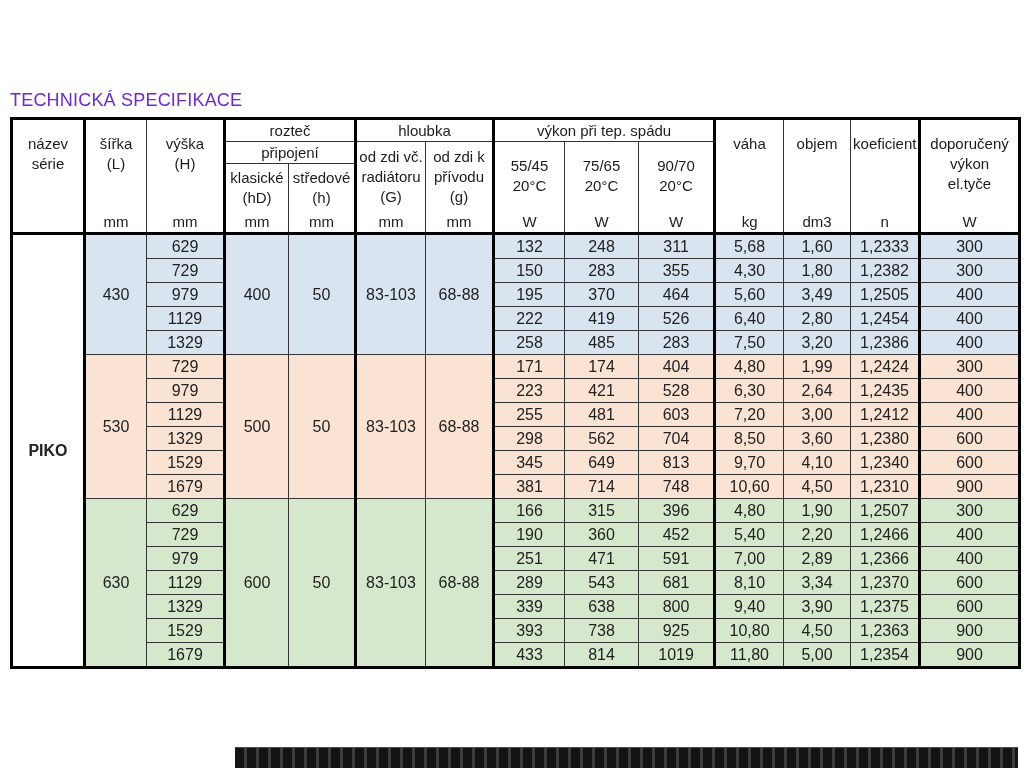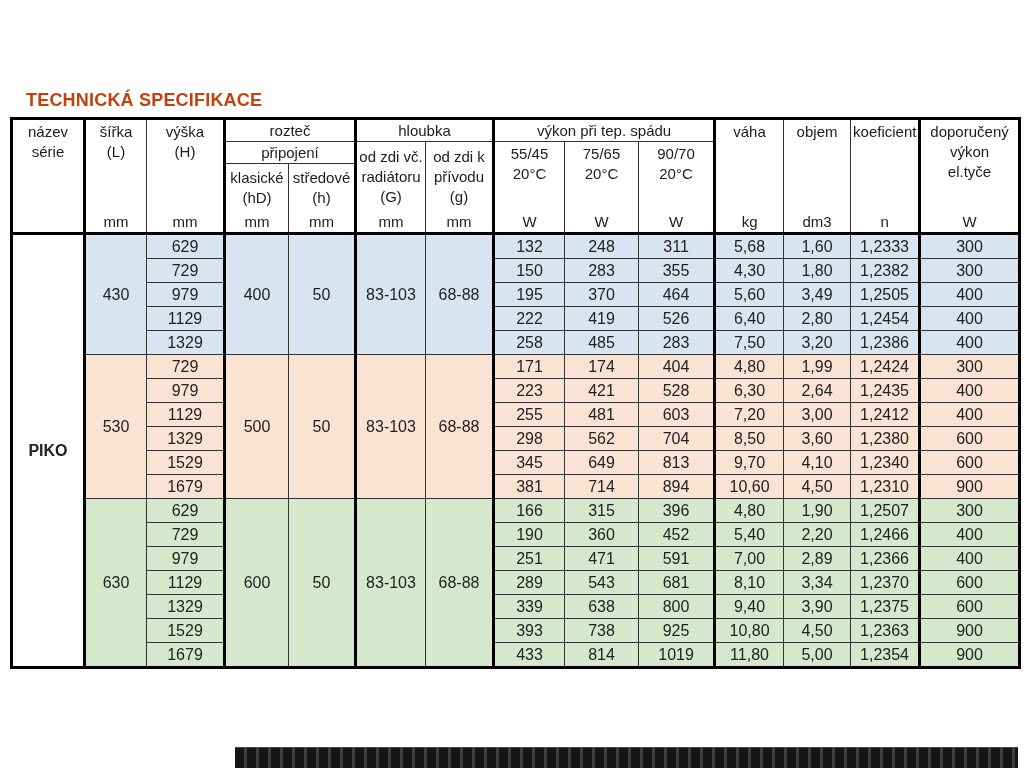--- a/index.html
+++ b/index.html
@@ -1,28 +1,28 @@
 <!DOCTYPE html>
 <html style="--g0: #d9e4f1; --g1: #fbe3d4; --g2: #d5e8cc;"><head>
 <meta charset="utf-8">
 <style>
   html,body{margin:0;padding:0;background:#ffffff;}
   .page{position:relative;width:1024px;height:768px;background:#ffffff;overflow:hidden;
         font-family:"Liberation Sans", sans-serif;color:#1c1c1c;}
-  .title{position:absolute;left:10px;top:90px;font-size:18px;font-weight:bold;
-         letter-spacing:0.2px;color:#c2410c;margin-left:16px;}
+  .title{position:absolute;left:10px;top:90px;font-size:18px;font-weight:normal;
+         letter-spacing:0.2px;color:#6d28d9;}
   table.spec{position:absolute;left:10px;top:117px;width:1008px;border-collapse:collapse;
              table-layout:fixed;border:3px solid #000;}
   th,td{border:1px solid #333;padding:0 2px;text-align:center;vertical-align:middle;
         font-size:15px;font-weight:normal;line-height:20px;overflow:hidden;}
   thead th{white-space:pre-line;background:#ffffff;}
   thead tr.hr1{height:23px;} thead tr.hr2{height:22px;} thead tr.hr3{height:24px;}
   thead tr.hr4{height:24px;} thead tr.hr5{height:22px;}
   tbody td{height:23px;font-size:16px;color:#222;}
-  .vtop{vertical-align:top;padding-top:2px;}
+  .vtop{vertical-align:top;padding-top:14px;}
   .thick-r{border-right:3px solid #000;}
   .nb{border-bottom:none;}
   .nt{border-top:none;}
   .hb{border-bottom:3px solid #000;}
   .series{background:#ffffff;font-weight:bold;font-size:16px;}
   .g0{background:var(--g0,#d9e4f1);}
   .g1{background:var(--g1,#fbe3d4);}
   .g2{background:var(--g2,#d5e8cc);}
   .photo-strip{position:absolute;left:235px;top:747px;width:783px;height:21px;
     background:repeating-linear-gradient(90deg,#141414 0 9px,#3d3d3d 9px 12px);
@@ -217,21 +217,21 @@
           <td class="g1 thick-r">813</td>
           <td class="g1">9,70</td>
           <td class="g1">4,10</td>
           <td class="g1 thick-r">1,2340</td>
           <td class="g1">600</td>
         </tr>
         <tr>
           <td class="g1 thick-r">1679</td>
           <td class="g1">381</td>
           <td class="g1">714</td>
-          <td class="g1 thick-r">894</td>
+          <td class="g1 thick-r">748</td>
           <td class="g1">10,60</td>
           <td class="g1">4,50</td>
           <td class="g1 thick-r">1,2310</td>
           <td class="g1">900</td>
         </tr>
         <tr>
           <td class="g2" rowspan="7">630</td>
           <td class="g2 thick-r">629</td>
           <td class="g2" rowspan="7">600</td>
           <td class="g2 thick-r" rowspan="7">50</td>

